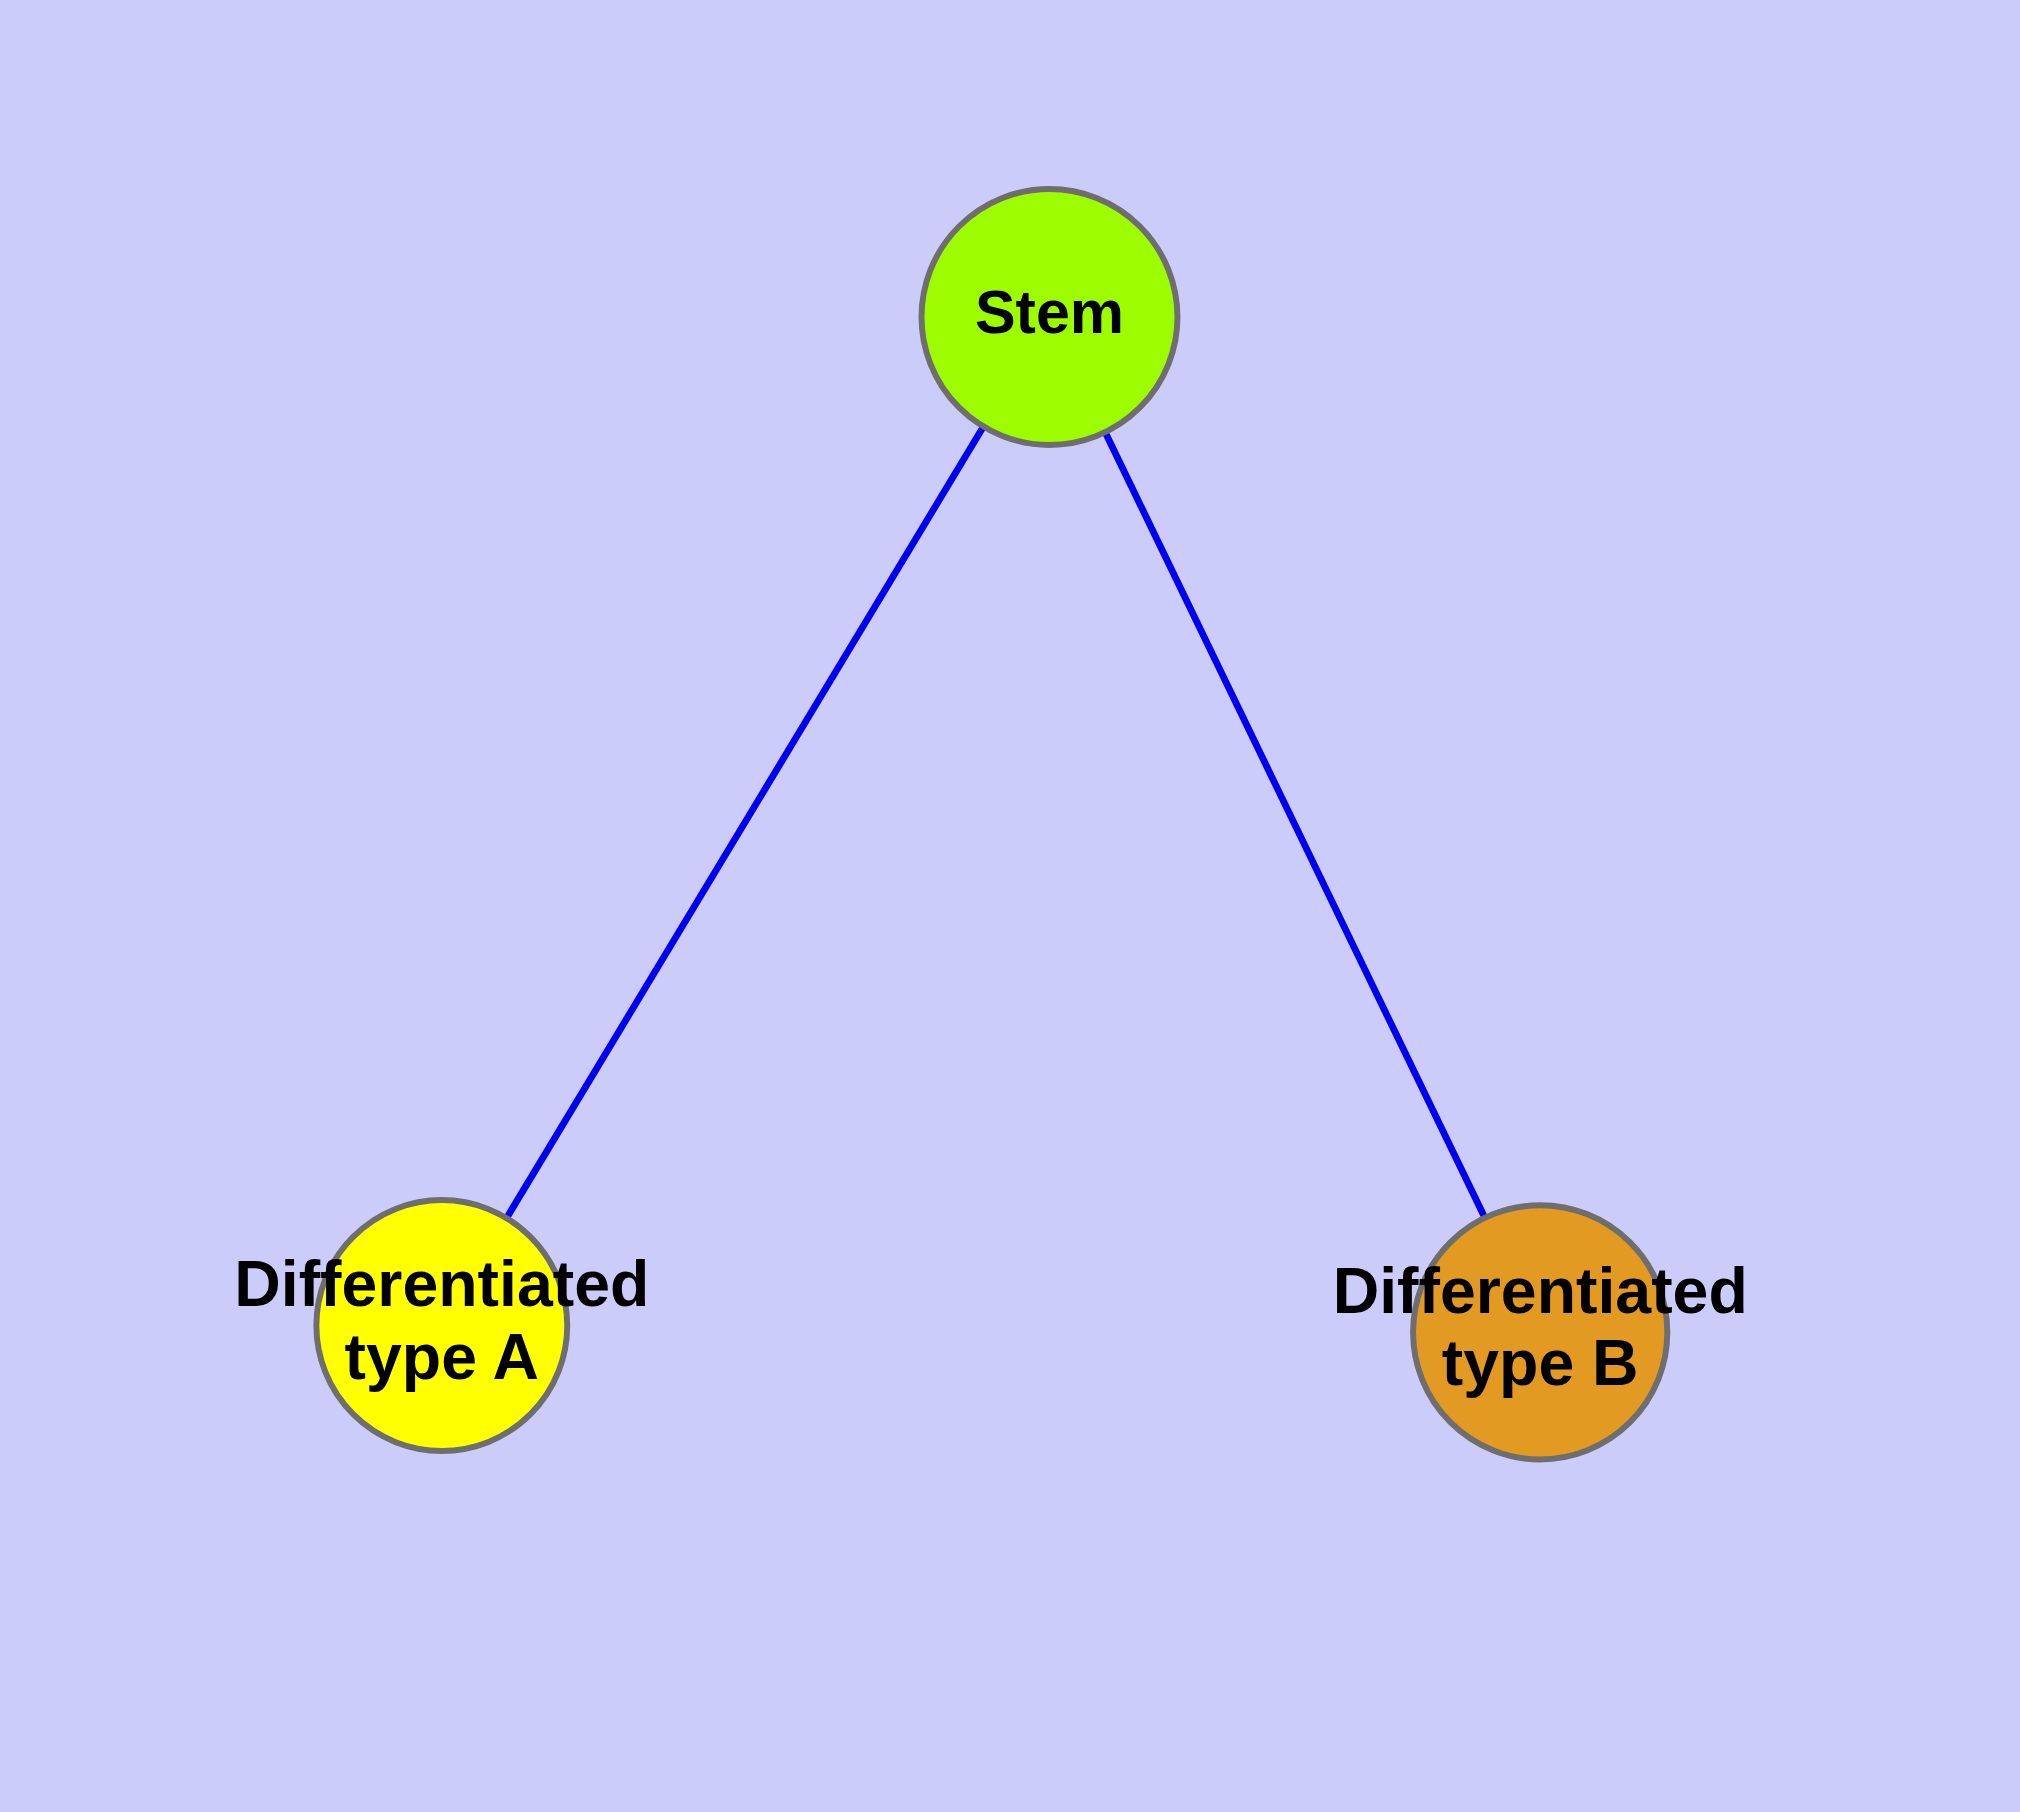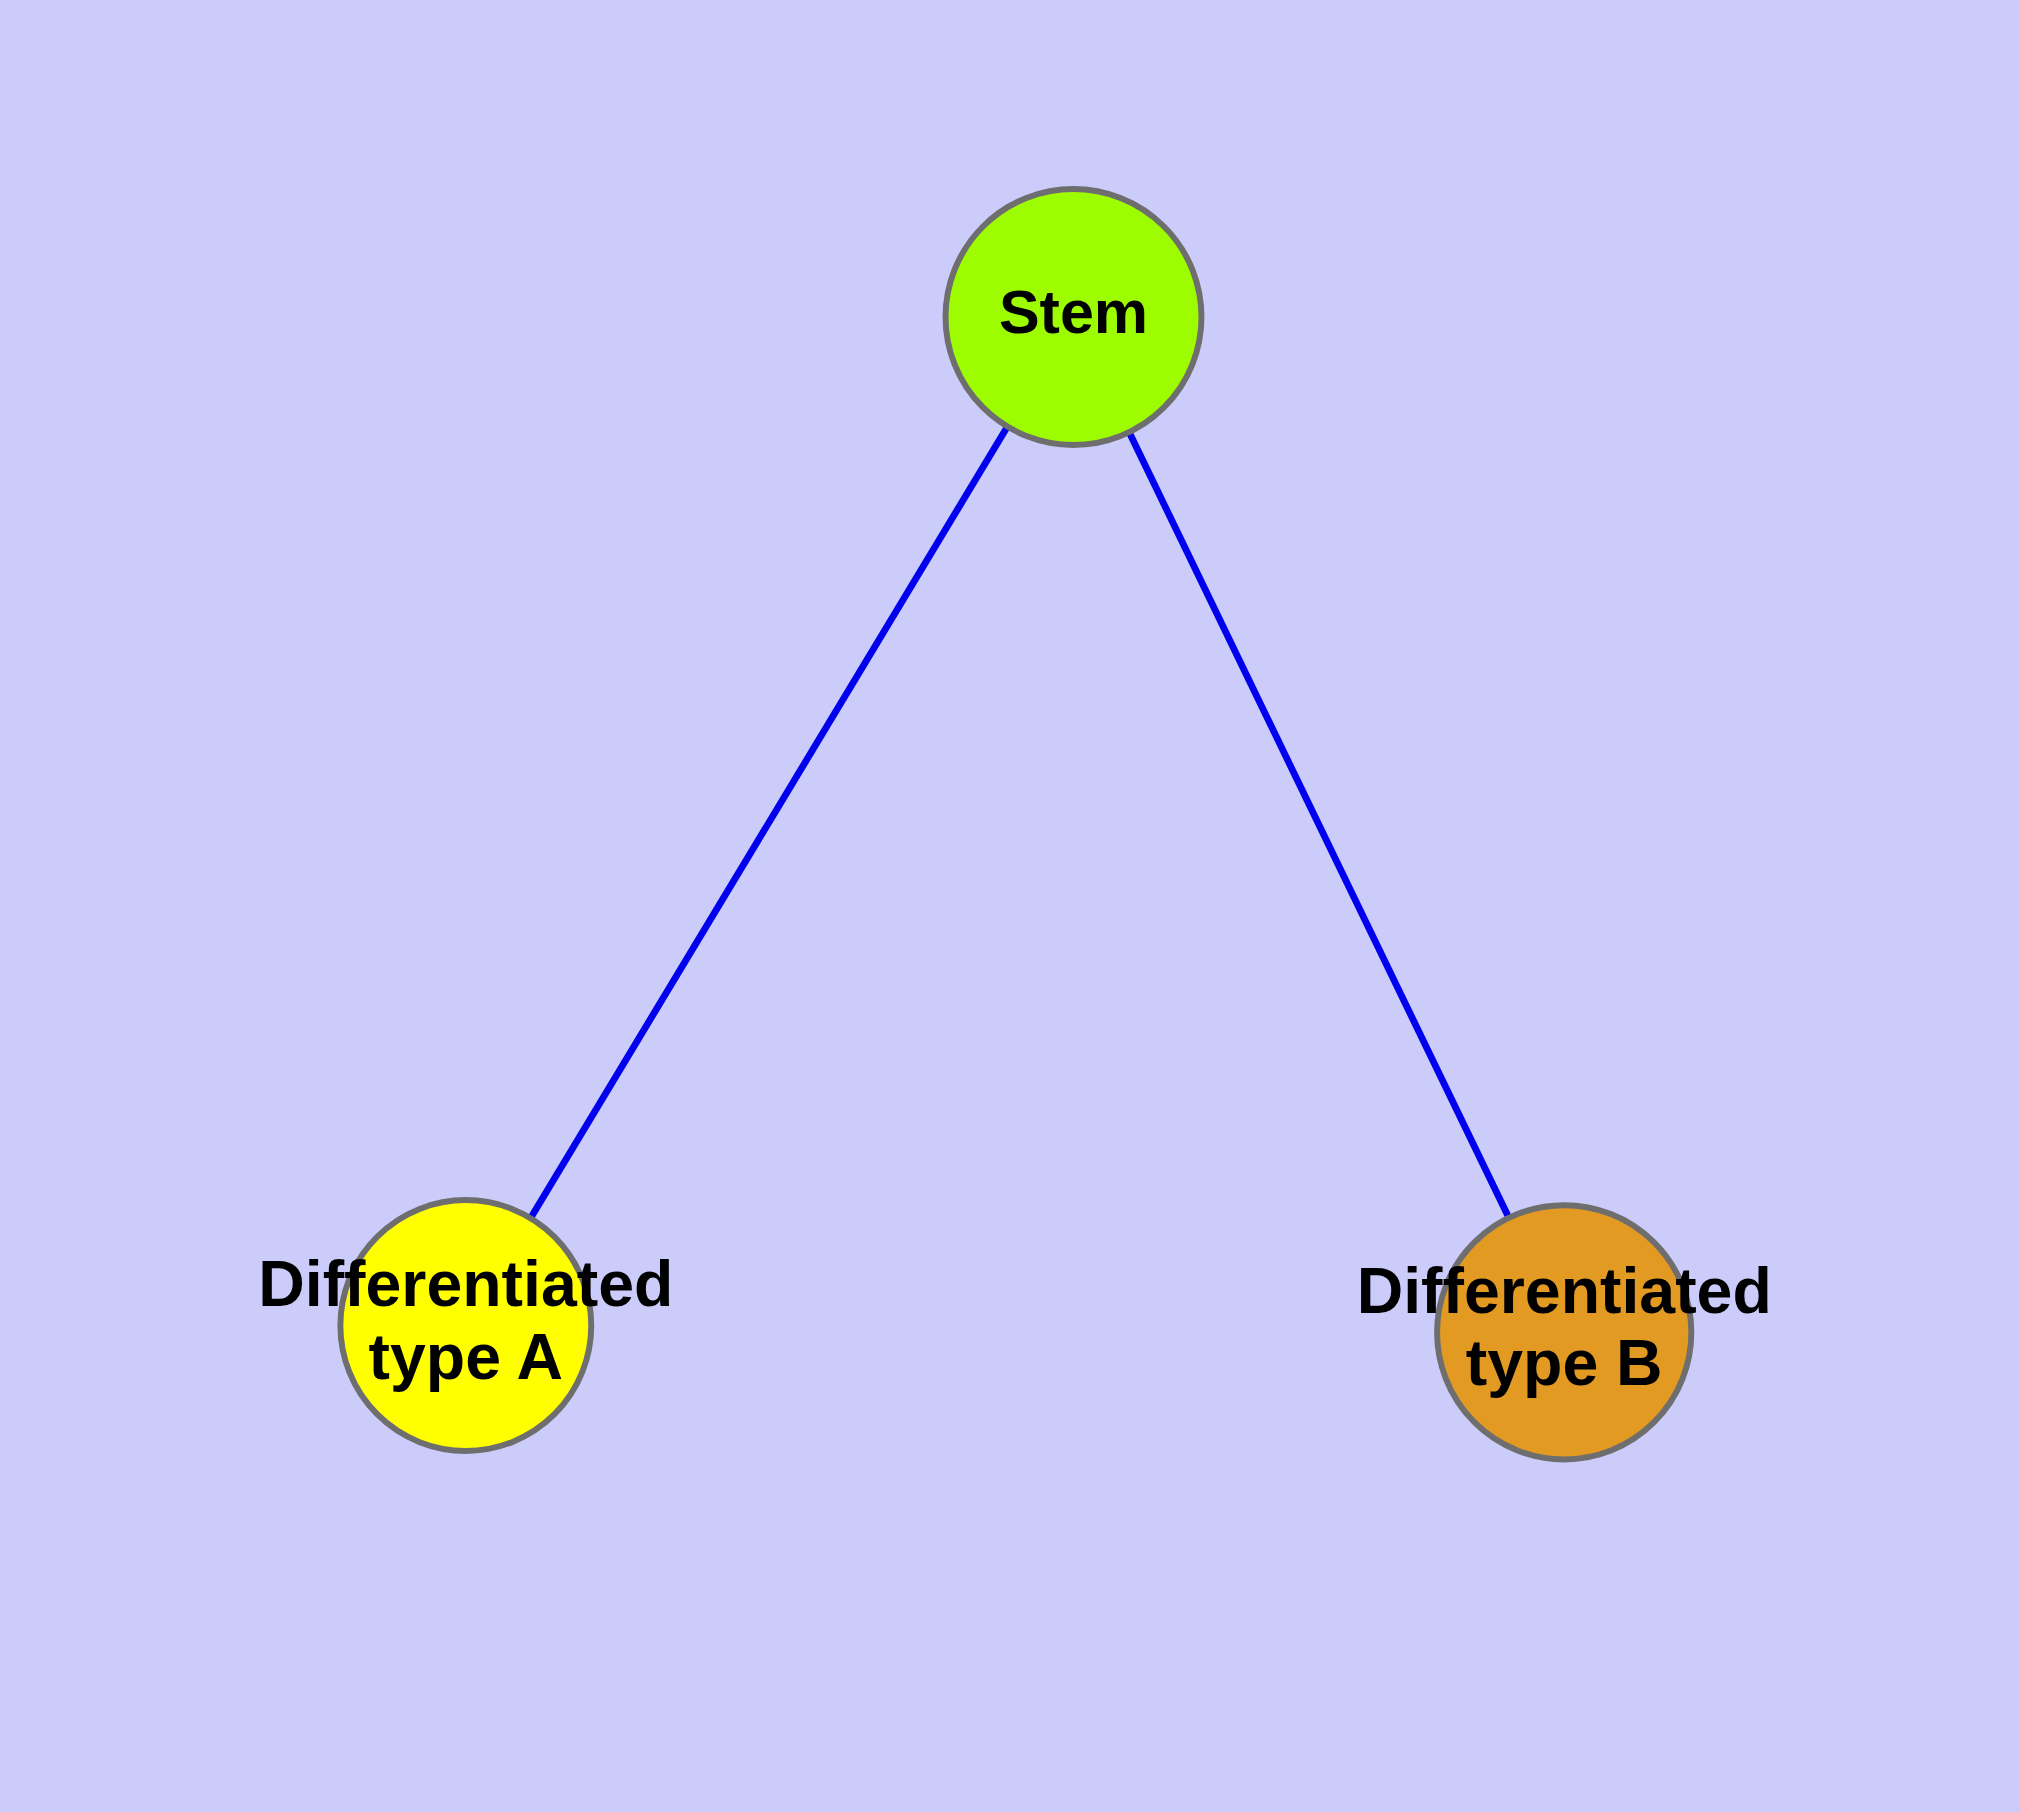--- a/index.html
+++ b/index.html
@@ -12,21 +12,20 @@
     width: 2021px;
     height: 1812px;
     overflow: hidden;
     font-family: "Liberation Sans", sans-serif;
   }
   #diagram-root {
     position: relative;
     width: 1808px;
     height: 1812px;
     background: #ccccfb;
-    padding-left: 24px;
   }
   #graph-svg {
     display: block;
     width: 2021px;
     height: 1812px;
   }
   .edge-line {
     stroke: #0000ee;
     stroke-width: 8;
     stroke-linecap: butt;

